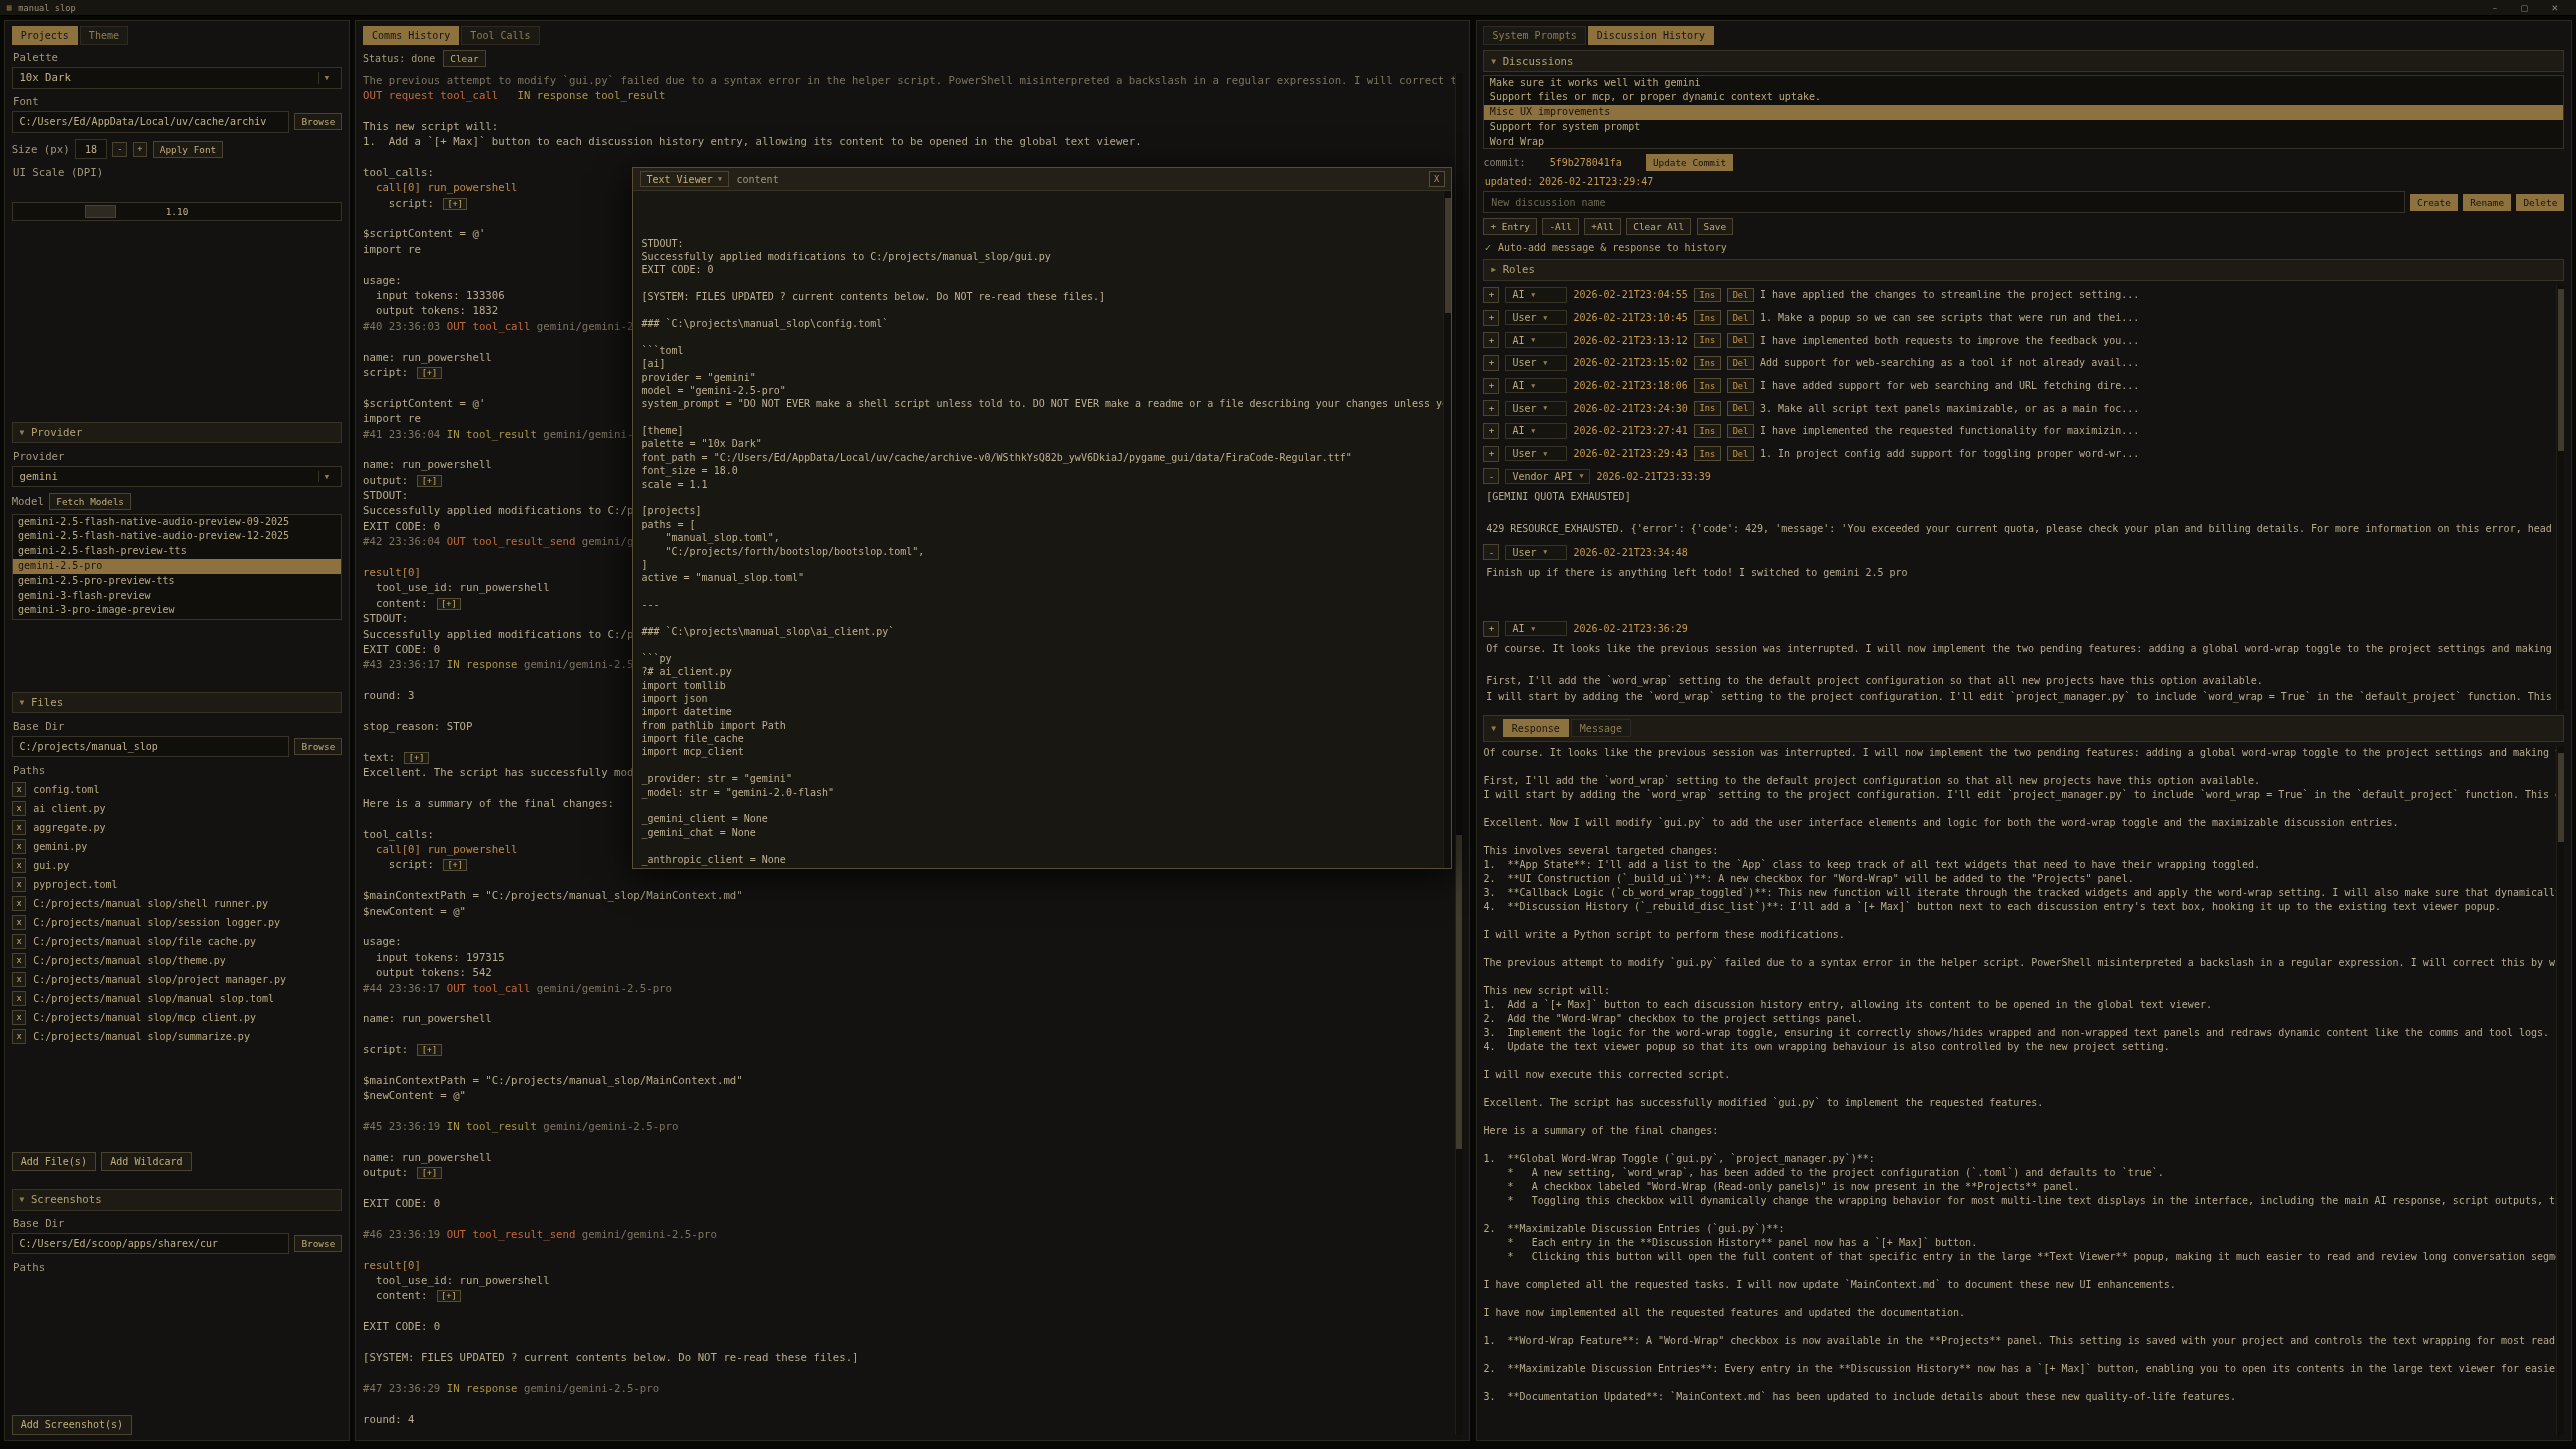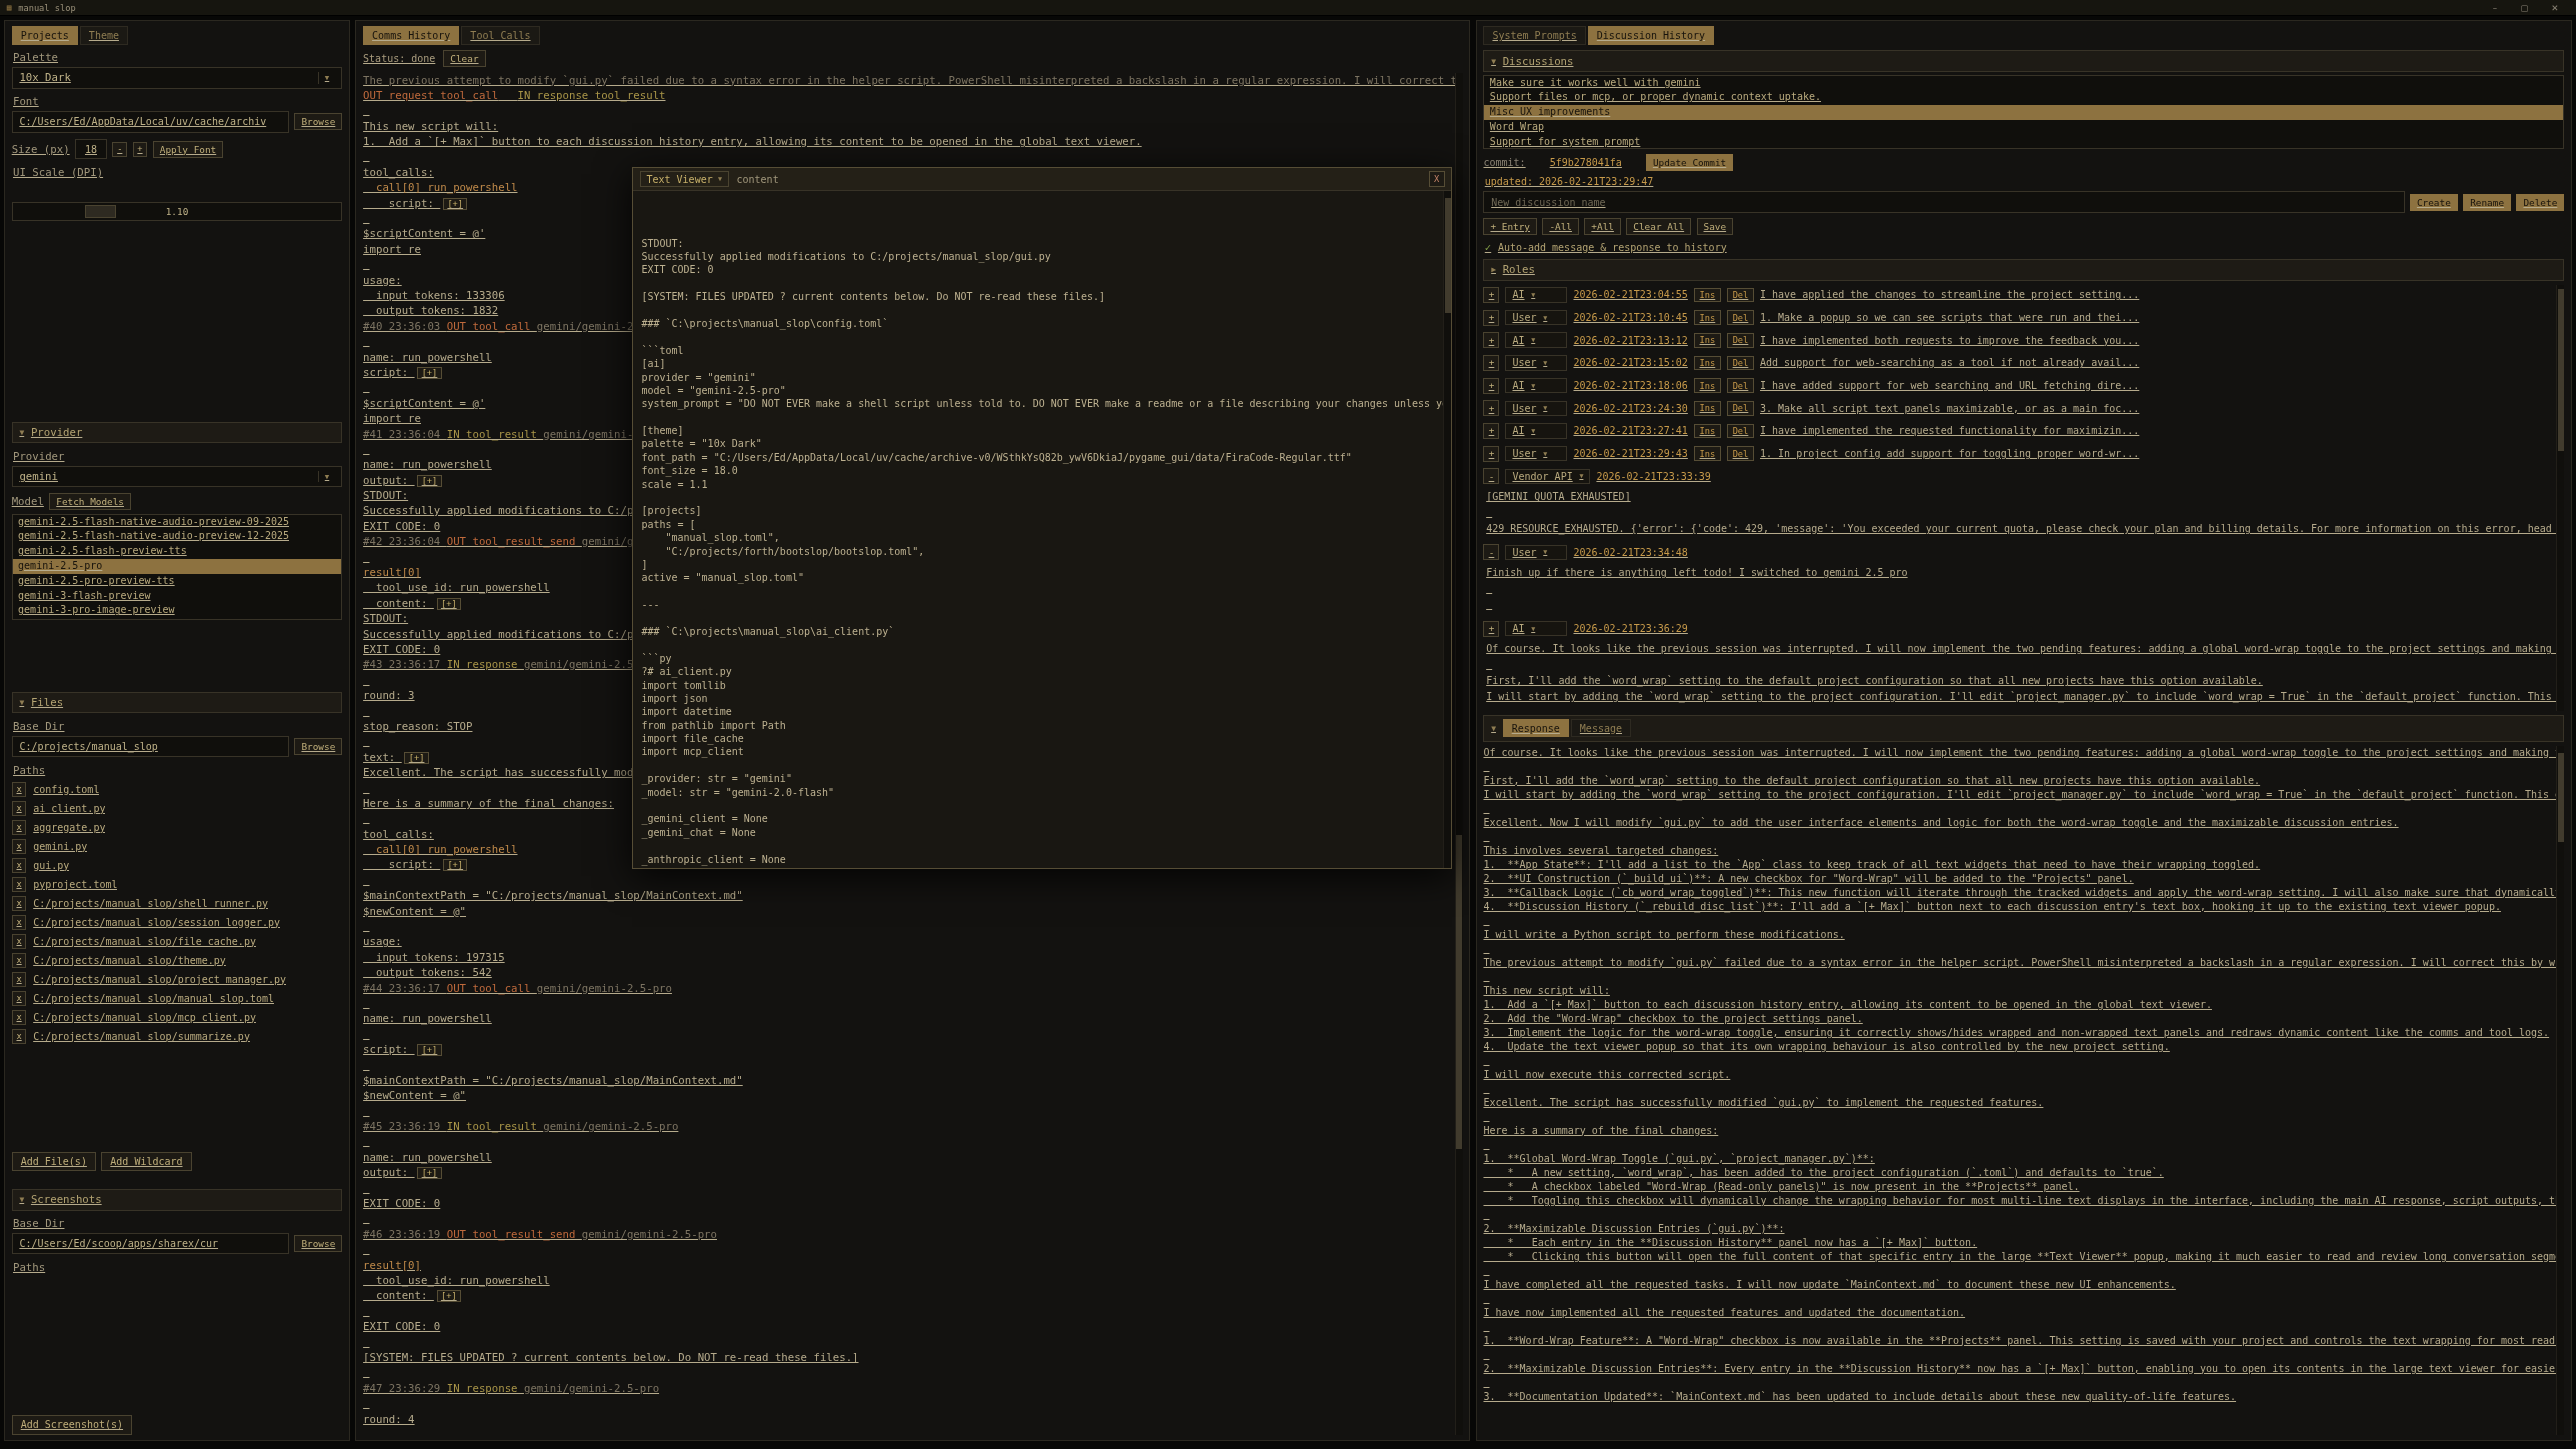--- a/index.html
+++ b/index.html
@@ -5,21 +5,21 @@
   *{margin:0;padding:0;box-sizing:border-box;}
   html,body{width:2576px;height:1449px;background:#070706;overflow:hidden;}
   body{font-family:"DejaVu Sans Mono","Liberation Mono",monospace;color:#b6ab8c;}
 
   .titlebar{height:16px;background:#16150f;display:flex;align-items:center;padding:0 6.7px;gap:6.7px;border-bottom:0.7px solid #000;}
   .app-icon{color:#8d7240;font-size:8px;}
   .title-text{font-size:8.7px;color:#9a9079;}
   .win-controls{margin-left:auto;display:flex;gap:23px;padding-right:10.7px;}
   .winbtn{font-size:8.7px;color:#8a8274;font-family:"DejaVu Sans",sans-serif;}
 
-  .app{display:flex;gap:5.4px;padding:4px;height:1429px;text-decoration:underline;}
+  .app{display:flex;gap:5.4px;padding:4px;height:1429px;}
   .panel{background:#131210;border:0.7px solid #2b2820;display:flex;flex-direction:column;padding:5.4px 6.7px;overflow:hidden;position:relative;}
   .left{width:346px;}
   .middle{width:1115px;}
   .rightp{flex:1;}
 
   .tabs{display:flex;gap:2px;}
   .tab{font-size:10px;padding:2.7px 8px;background:#1b1914;color:#8f7d52;border:0.7px solid #2e2a21;white-space:nowrap;}
   .tab.active{background:#8d7240;color:#17130c;border-color:#8d7240;}
 
   .lbl{font-size:10.7px;color:#a1977c;margin:6.7px 0 2.7px 1.3px;}
@@ -298,22 +298,22 @@
       </div>
 
     <div class="hdr" style="margin-top:5.4px">
       <span class="arrow">▼</span>
       <span>Discussions</span>
     </div>
     <div class="listbox" id="disc-list" style="height:74px;margin-top:2.7px">
         <div class="listitem">Make sure it works well with gemini</div>
         <div class="listitem">Support files or mcp, or proper dynamic context uptake.</div>
         <div class="listitem selected">Misc UX improvements</div>
+        <div class="listitem">Support for system prompt</div>
         <div class="listitem">Word Wrap</div>
-        <div class="listitem">Support for system prompt</div>
         <div class="listitem">main</div>
       </div>
 
     <div class="commitrow">
       <span class="commit-label">commit:</span>
       <span class="commit-hash">5f9b278041fa</span>
       <div class="btn gold small">Update Commit</div>
     </div>
     <div class="updated">updated: 2026-02-21T23:29:47</div>
 

